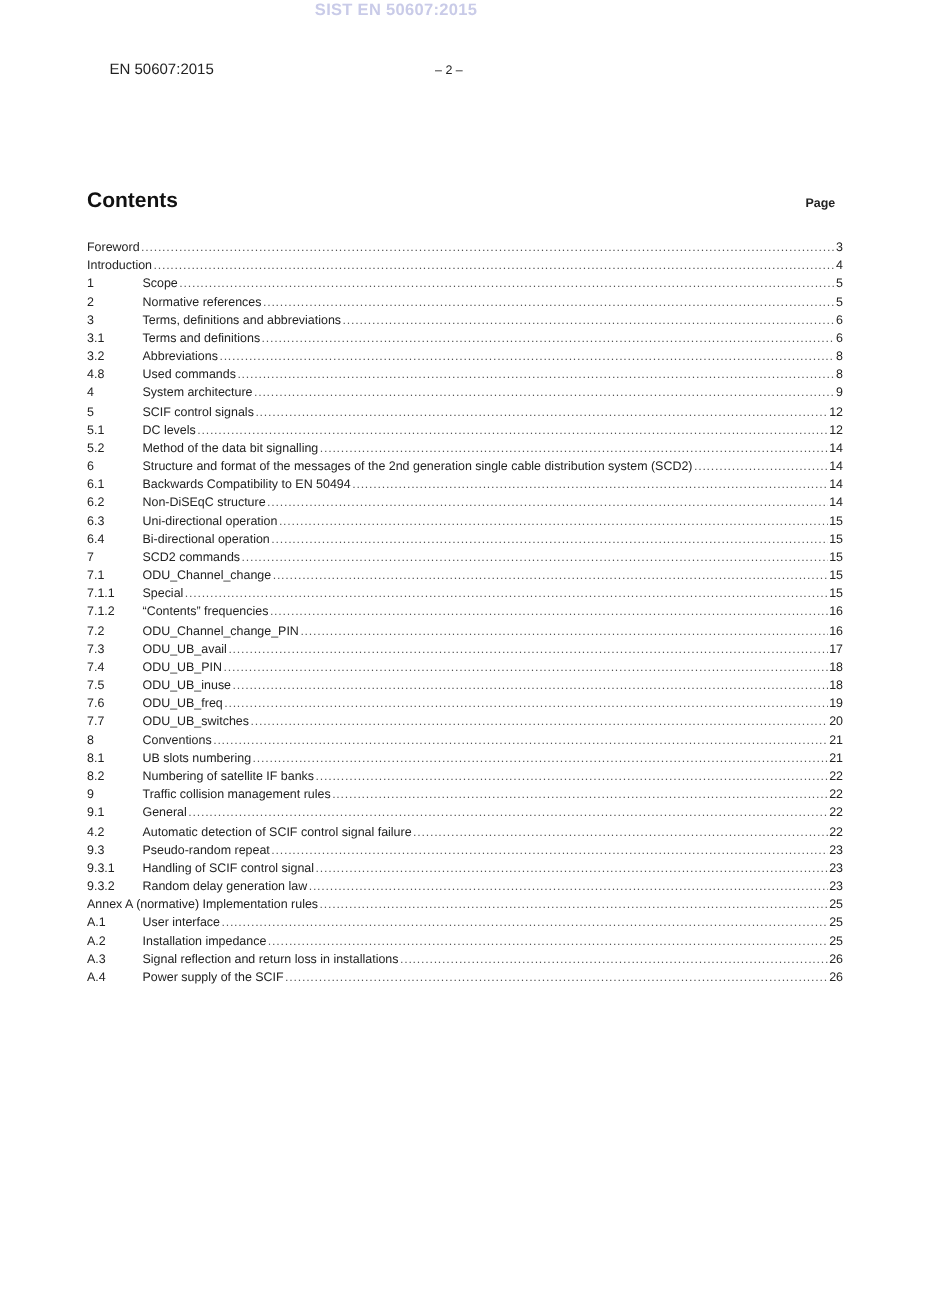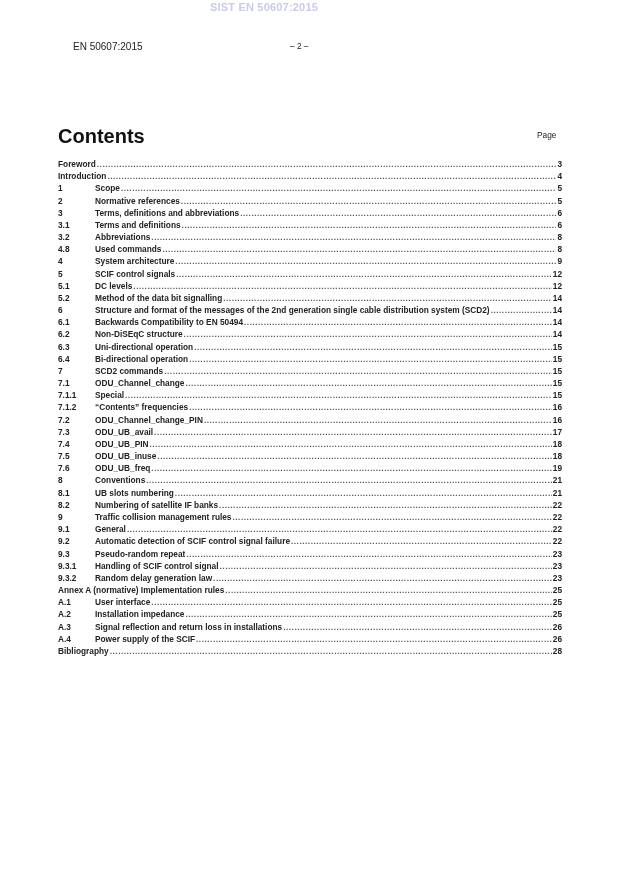--- a/index.html
+++ b/index.html
@@ -11,32 +11,32 @@
     position: absolute; top: 1px; left: 0; width: 528px; text-align: center;
     font-size: 11px; font-weight: bold; color: #c9cbe8; letter-spacing: 0.2px;
   }
   .header-left {
     position: absolute; top: 41px; left: 73px; font-size: 10px; color: #222;
   }
   .header-center {
     position: absolute; top: 41px; left: 290px; font-size: 8.3px; color: #222;
   }
   .contents-title {
-    position: absolute; top: 125px; left: 58px; font-size: 20px; font-weight: bold; color: #111;
+    position: absolute; top: 125px; left: 58px; font-size: 14px; font-weight: bold; color: #111;
   }
   .page-label {
-    position: absolute; top: 130px; left: 537px; font-size: 8.3px; color: #222;
+    position: absolute; top: 130px; left: 537px; font-size: 8.3px; color: #222; font-weight: bold;
   }
   .toc {
     position: absolute; top: 158px; left: 58px; width: 504px;
     list-style: none; margin: 0; padding: 0;
   }
   .toc-row {
     display: flex; align-items: baseline; height: 12.18px; line-height: 12.18px;
-    font-size: 8.3px; color: #222; white-space: nowrap; overflow: hidden; cursor: pointer; font-weight: bold;
+    font-size: 8.3px; color: #222; white-space: nowrap; overflow: hidden; cursor: pointer;
   }
   .toc-num { width: 37px; flex: 0 0 37px; }
   .toc-title { flex: 0 0 auto; }
   .toc-dots {
     flex: 1 1 auto; overflow: hidden; color: #555; margin: 0 1px;
     letter-spacing: 0.5px;
   }
   .toc-dots::before {
     content: "................................................................................................................................................................................................................................................................";
   }
@@ -202,20 +202,26 @@
       <span class="toc-dots"></span>
       <span class="toc-page">18</span>
     </li>
     <li class="toc-row">
       <span class="toc-num">7.6</span>
       <span class="toc-title">ODU_UB_freq</span>
       <span class="toc-dots"></span>
       <span class="toc-page">19</span>
     </li>
     <li class="toc-row">
+      <span class="toc-num">7.7</span>
+      <span class="toc-title">ODU_UB_switches</span>
+      <span class="toc-dots"></span>
+      <span class="toc-page">20</span>
+    </li>
+    <li class="toc-row">
       <span class="toc-num">8</span>
       <span class="toc-title">Conventions</span>
       <span class="toc-dots"></span>
       <span class="toc-page">21</span>
     </li>
     <li class="toc-row">
       <span class="toc-num">8.1</span>
       <span class="toc-title">UB slots numbering</span>
       <span class="toc-dots"></span>
       <span class="toc-page">21</span>
@@ -232,21 +238,21 @@
       <span class="toc-dots"></span>
       <span class="toc-page">22</span>
     </li>
     <li class="toc-row">
       <span class="toc-num">9.1</span>
       <span class="toc-title">General</span>
       <span class="toc-dots"></span>
       <span class="toc-page">22</span>
     </li>
     <li class="toc-row">
-      <span class="toc-num">9.2</span>
+      <span class="toc-num">4.2</span>
       <span class="toc-title">Automatic detection of SCIF control signal failure</span>
       <span class="toc-dots"></span>
       <span class="toc-page">22</span>
     </li>
     <li class="toc-row">
       <span class="toc-num">9.3</span>
       <span class="toc-title">Pseudo-random repeat</span>
       <span class="toc-dots"></span>
       <span class="toc-page">23</span>
     </li>
@@ -284,18 +290,13 @@
       <span class="toc-title">Signal reflection and return loss in installations</span>
       <span class="toc-dots"></span>
       <span class="toc-page">26</span>
     </li>
     <li class="toc-row">
       <span class="toc-num">A.4</span>
       <span class="toc-title">Power supply of the SCIF</span>
       <span class="toc-dots"></span>
       <span class="toc-page">26</span>
     </li>
-    <li class="toc-row">
-      <span class="toc-title">Bibliography</span>
-      <span class="toc-dots"></span>
-      <span class="toc-page">28</span>
-    </li>
   </ul>
 
 </body></html>

